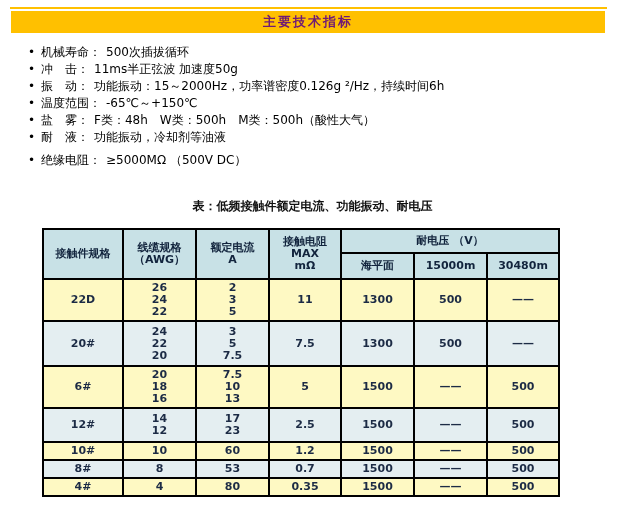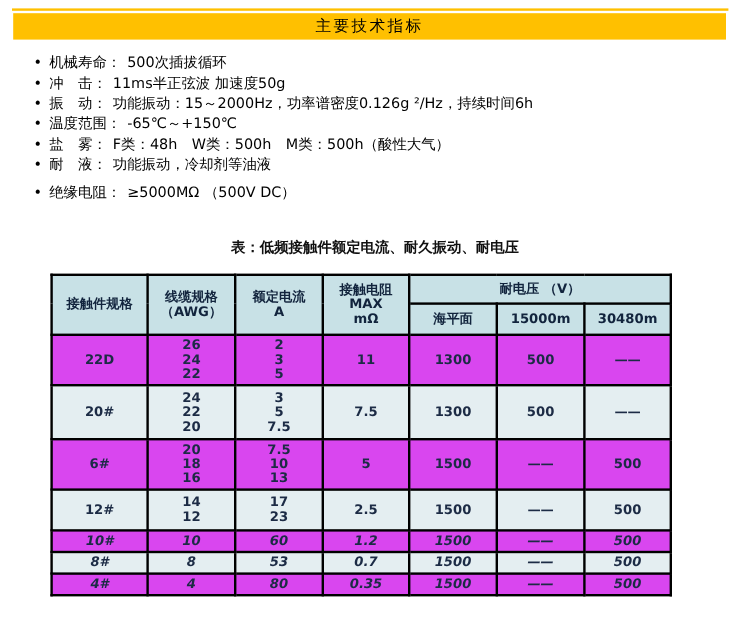--- a/index.html
+++ b/index.html
@@ -7,23 +7,23 @@
   body { font-family: "DejaVu Sans", "Liberation Sans", sans-serif; color: #000; }
 
   .page { position: relative; width: 625px; height: 519px; background: #fff; }
 
   .top-rule {
     position: absolute; left: 10px; top: 7px; width: 597px; height: 2px;
     background: #FFC000;
   }
   .banner {
     position: absolute; left: 11px; top: 11px; width: 594px; height: 22px;
-    background: #FFC000; color: #000000;
+    background: #FFC000; color: #701a75;
     display: flex; align-items: center; justify-content: center;
-    font-size: 13px; font-weight: normal; letter-spacing: 2px;
+    font-size: 13px; font-weight: bold; letter-spacing: 2px;
   }
 
   .specs {
     position: absolute; left: 28px; top: 44px; width: 580px;
     list-style: none; font-size: 12px; line-height: 17px;
   }
   .specs li { position: relative; padding-left: 13px; }
   .bullet { position: absolute; left: 0; top: 0; font-size: 12px; color: #000; }
   .lbl { font-weight: normal; margin-right: 5px; }
   .sub-line { padding-left: 57px; white-space: pre-line; }
@@ -43,22 +43,22 @@
     border: 2px solid #000; text-align: center; vertical-align: middle;
     white-space: pre-line; line-height: 12px; padding: 2px 1px;
   }
   table.ratings th { background: #C8E1E6; color: #12243d; }
   tr.hrow1 { height: 24px; }
   tr.hrow2 { height: 26px; }
   tr.r-22d { height: 37px; }
   tr.r-20  { height: 45px; }
   tr.r-16  { height: 42px; }
   tr.r-12  { height: 34px; margin-top: 48px; }
-  tr.r-sm  { height: 15px; font-style: italic; }
-  tbody tr.odd td  { background: #d946ef; }
+  tr.r-sm  { height: 15px; }
+  tbody tr.odd td  { background: #fef9c3; }
   tbody tr.even td { background: #E4EEF1; }
 </style>
 </head>
 <body>
 
 <div class="page">
 
   <div class="top-rule"></div>
 
   <div class="banner">
@@ -89,21 +89,21 @@
     <li>
       <span class="bullet">•</span>
       <span class="lbl">耐　液：</span><span>功能振动，冷却剂等油液</span>
     </li>
     <li class="gap-top">
       <span class="bullet">•</span>
       <span class="lbl">绝缘电阻：</span><span>≥5000MΩ （500V DC）</span>
     </li>
   </ul>
 
-  <div class="table-caption">表：低频接触件额定电流、耐久振动、耐电压</div>
+  <div class="table-caption">表：低频接触件额定电流、功能振动、耐电压</div>
 
   <table class="ratings">
     <colgroup>
       <col style="width:80px">
         <col style="width:73px">
         <col style="width:73px">
         <col style="width:72px">
       <col style="width:73px">
         <col style="width:73px">
         <col style="width:72px">

